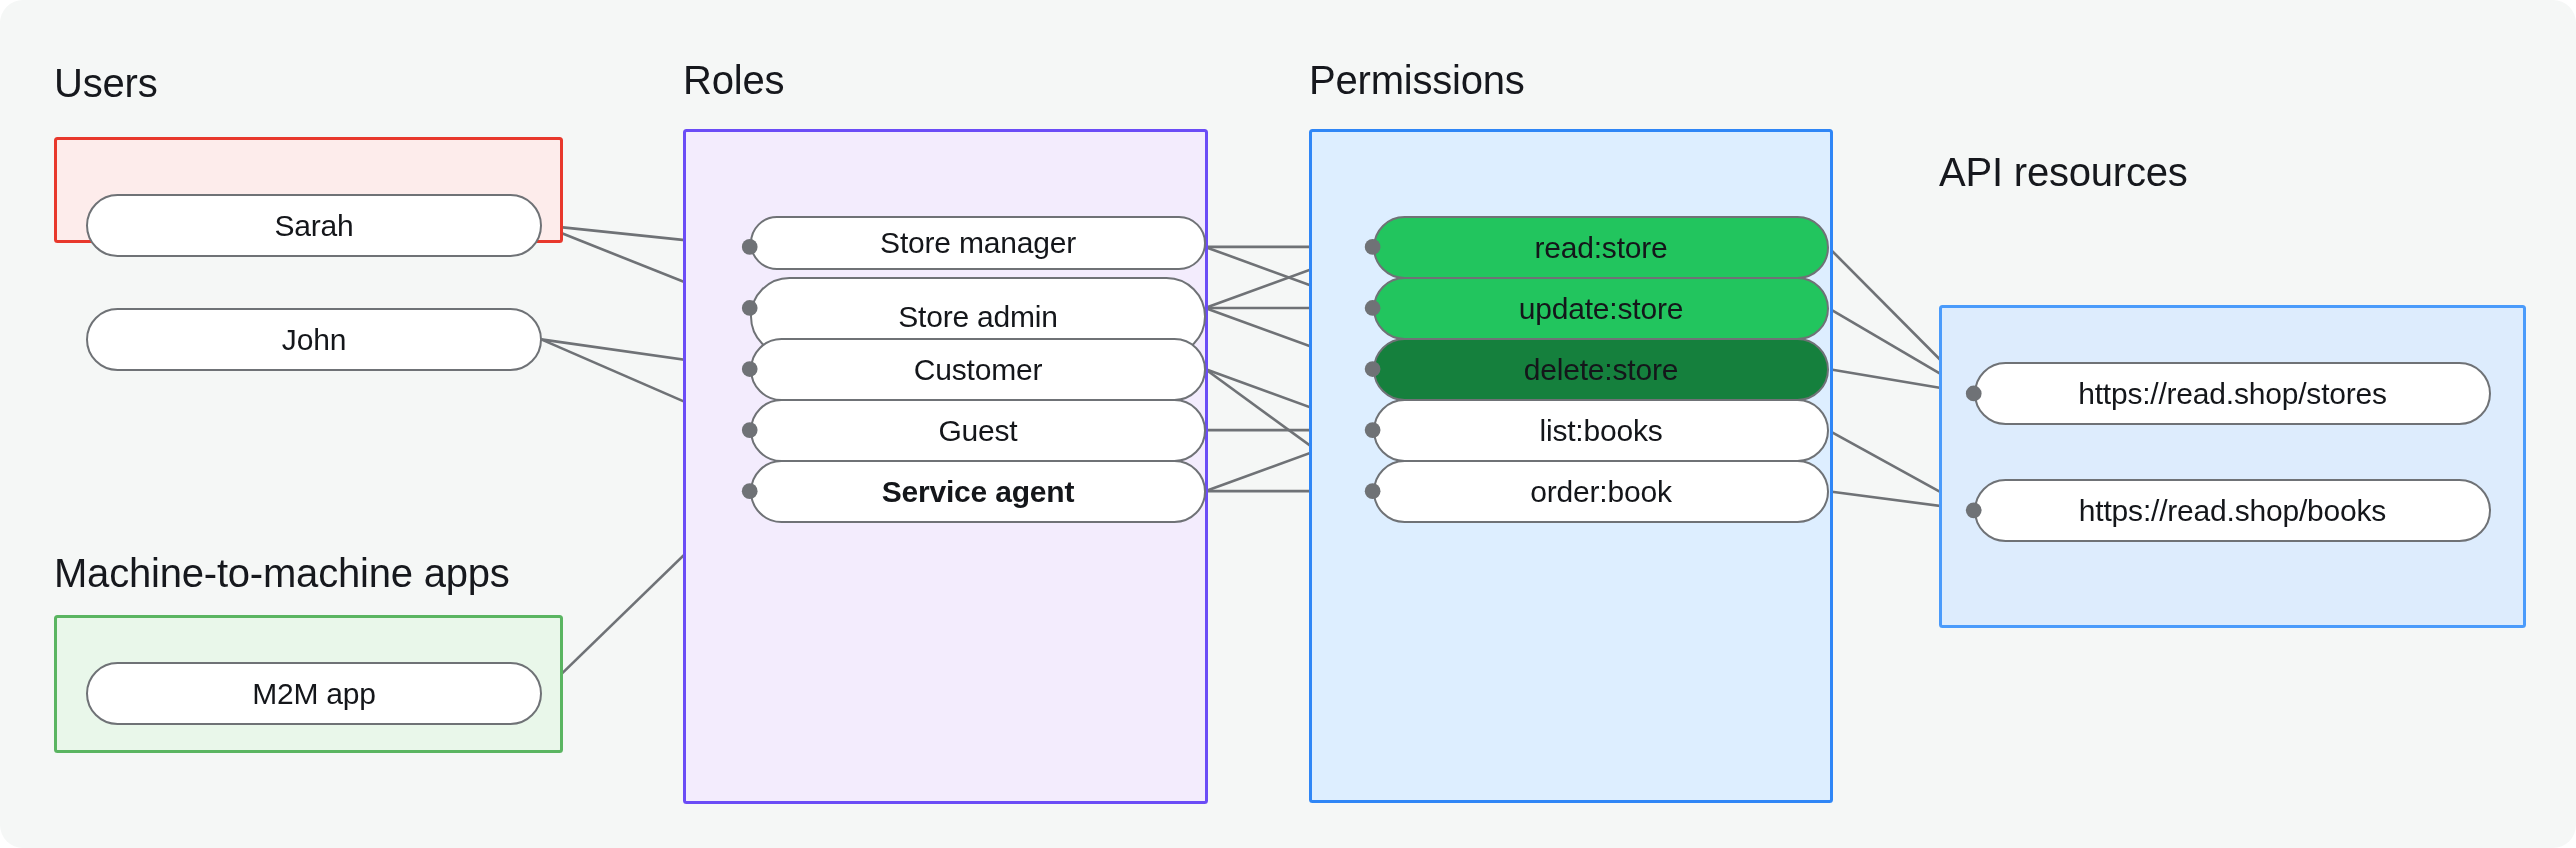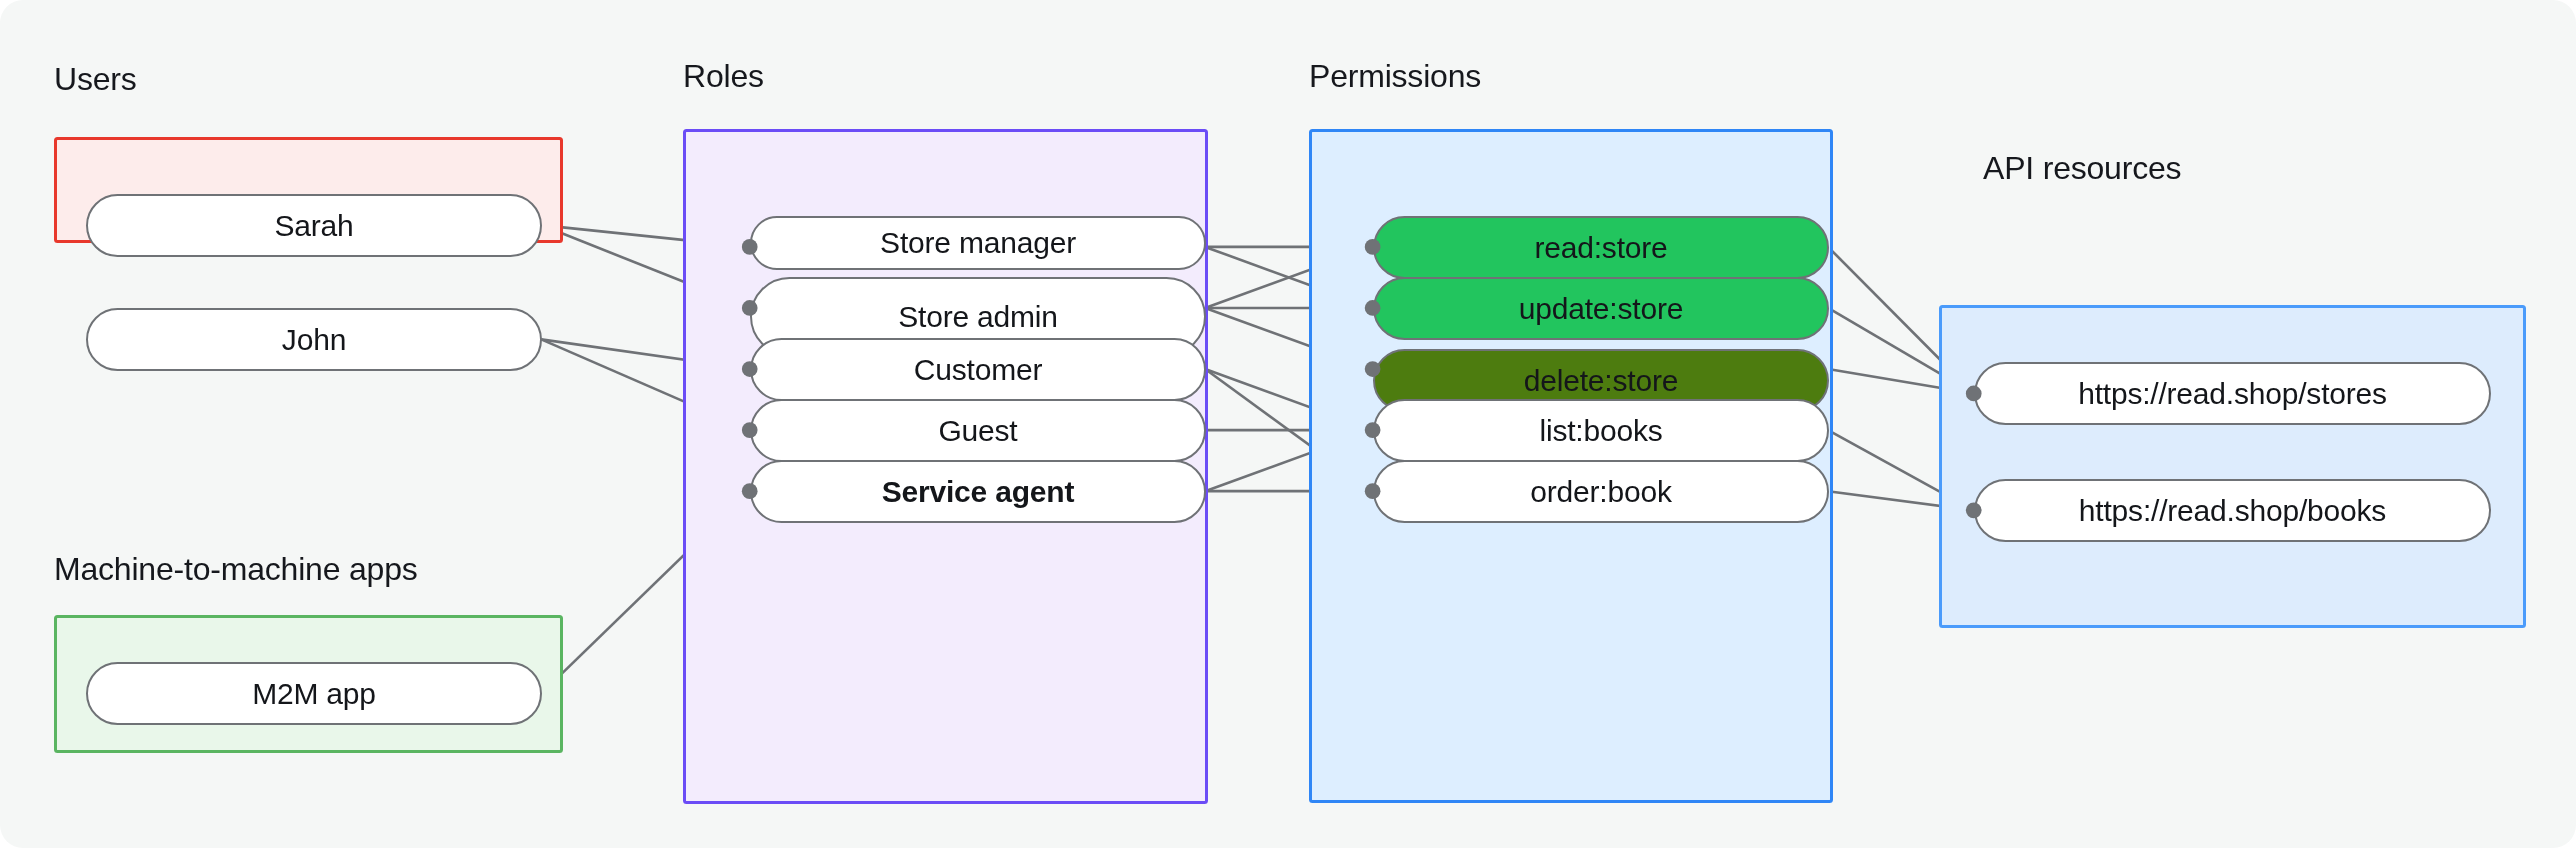--- a/index.html
+++ b/index.html
@@ -1,21 +1,21 @@
 <!DOCTYPE html>
 <html style="font-size:14px"><head>
 <meta charset="utf-8">
 <style>
   html,body{margin:0;padding:0;background:#ffffff;}
   body{width:2576px;height:848px;overflow:hidden;
        font-family:"Liberation Sans","DejaVu Sans",sans-serif;}
   #canvas{position:relative;width:2576px;height:848px;
           background:#f5f7f6;border-radius:23px;overflow:hidden;}
   svg.layer{position:absolute;left:0;top:0;width:2576px;height:848px;}
-  .grp-title{position:absolute;font-size:32px;color:#16181d;white-space:nowrap;letter-spacing:-0.2px;}
+  .grp-title{position:absolute;font-size:40px;color:#16181d;white-space:nowrap;letter-spacing:-0.2px;}
   .grp-box{position:absolute;box-sizing:border-box;border-radius:3.5px;}
   .node{position:absolute;box-sizing:border-box;background:#ffffff;
         border:2.3px solid #6f7276;border-radius:872px;
         display:flex;align-items:center;justify-content:center;
         font-size:30px;color:#14161a;white-space:nowrap;letter-spacing:-0.2px;}
 </style>
 </head>
 <body>
 
 <div id="canvas">
@@ -44,21 +44,21 @@
   <div id="groups">
       <div class="grp-box" style="left: 54px; top: 137px; width: 509px; height: 106px; background: rgb(253, 236, 235); border: 3.5px solid rgb(232, 56, 44);"></div>
       <div class="grp-title" style="left: 54px; top: 61px;">Users</div>
       <div class="grp-box" style="left: 54px; top: 615px; width: 509px; height: 138px; background: rgb(233, 247, 234); border: 3.5px solid rgb(90, 181, 97);"></div>
       <div class="grp-title" style="left: 54px; top: 551px;">Machine-to-machine apps</div>
       <div class="grp-box" style="left: 683px; top: 129px; width: 525px; height: 675px; background: rgb(243, 236, 253); border: 3.5px solid rgb(107, 76, 246);"></div>
       <div class="grp-title" style="left: 683px; top: 58px;">Roles</div>
       <div class="grp-box" style="left: 1309px; top: 129px; width: 524px; height: 674px; background: rgb(221, 238, 255); border: 3.5px solid rgb(47, 134, 246);"></div>
       <div class="grp-title" style="left: 1309px; top: 58px;">Permissions</div>
       <div class="grp-box" style="left: 1939px; top: 305px; width: 587px; height: 323px; background: rgb(221, 236, 253); border: 3.5px solid rgb(74, 155, 251);"></div>
-      <div class="grp-title" style="left: 1939px; top: 150px; margin-left: 44px;">API resources</div>
+      <div class="grp-title" style="left: 1939px; top: 150px;">API resources</div>
     </div>
   <div id="nodes">
       <div class="node" style="left: 86px; top: 194px; width: 456px; height: 63px; border-color: rgb(111, 114, 118); background: rgb(255, 255, 255); color: rgb(20, 22, 26);">
         <span>Sarah</span>
       </div>
       <div class="node" style="left: 86px; top: 308px; width: 456px; height: 63px; border-color: rgb(111, 114, 118); background: rgb(255, 255, 255); color: rgb(20, 22, 26);">
         <span>John</span>
       </div>
       <div class="node" style="left: 86px; top: 662px; width: 456px; height: 63px; border-color: rgb(111, 114, 118); background: rgb(255, 255, 255); color: rgb(20, 22, 26);">
         <span>M2M app</span>
@@ -77,21 +77,21 @@
       </div>
       <div class="node" style="left: 750px; top: 460px; width: 456px; height: 63px; border-color: rgb(111, 114, 118); background: rgb(255, 255, 255); color: rgb(20, 22, 26); font-weight: bold;">
         <span>Service agent</span>
       </div>
       <div class="node" style="left: 1373px; top: 216px; width: 456px; height: 63px; border-color: rgb(111, 114, 118); background: #22c55e; color: rgb(20, 22, 26);">
         <span>read:store</span>
       </div>
       <div class="node" style="left: 1373px; top: 277px; width: 456px; height: 63px; border-color: rgb(111, 114, 118); background: #22c55e; color: rgb(20, 22, 26);">
         <span>update:store</span>
       </div>
-      <div class="node" style="left: 1373px; top: 349px; width: 456px; height: 63px; border-color: rgb(111, 114, 118); background: #4d7c0f; color: rgb(20, 22, 26);">
+      <div class="node" style="left: 1373px; top: 338px; width: 456px; height: 63px; border-color: rgb(111, 114, 118); background: #15803d; color: rgb(20, 22, 26);">
         <span>delete:store</span>
       </div>
       <div class="node" style="left: 1373px; top: 399px; width: 456px; height: 63px; border-color: rgb(111, 114, 118); background: rgb(255, 255, 255); color: rgb(20, 22, 26);">
         <span>list:books</span>
       </div>
       <div class="node" style="left: 1373px; top: 460px; width: 456px; height: 63px; border-color: rgb(111, 114, 118); background: rgb(255, 255, 255); color: rgb(20, 22, 26);">
         <span>order:book</span>
       </div>
       <div class="node" style="left: 1974px; top: 362px; width: 517px; height: 63px; border-color: rgb(111, 114, 118); background: rgb(255, 255, 255); color: rgb(20, 22, 26);">
         <span>https://read.shop/stores</span>

